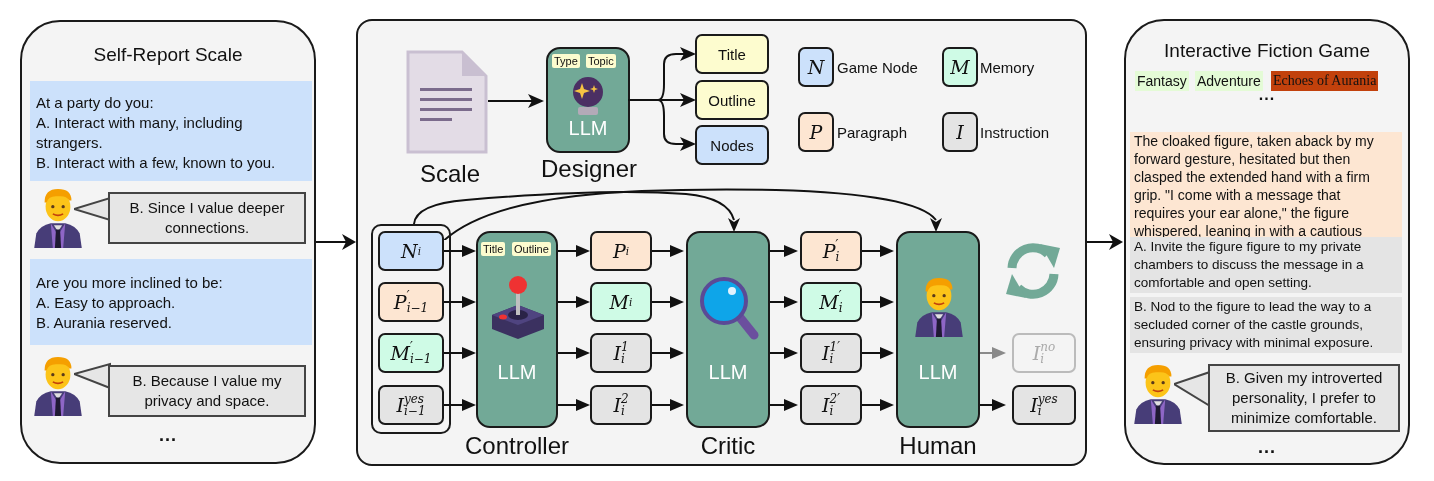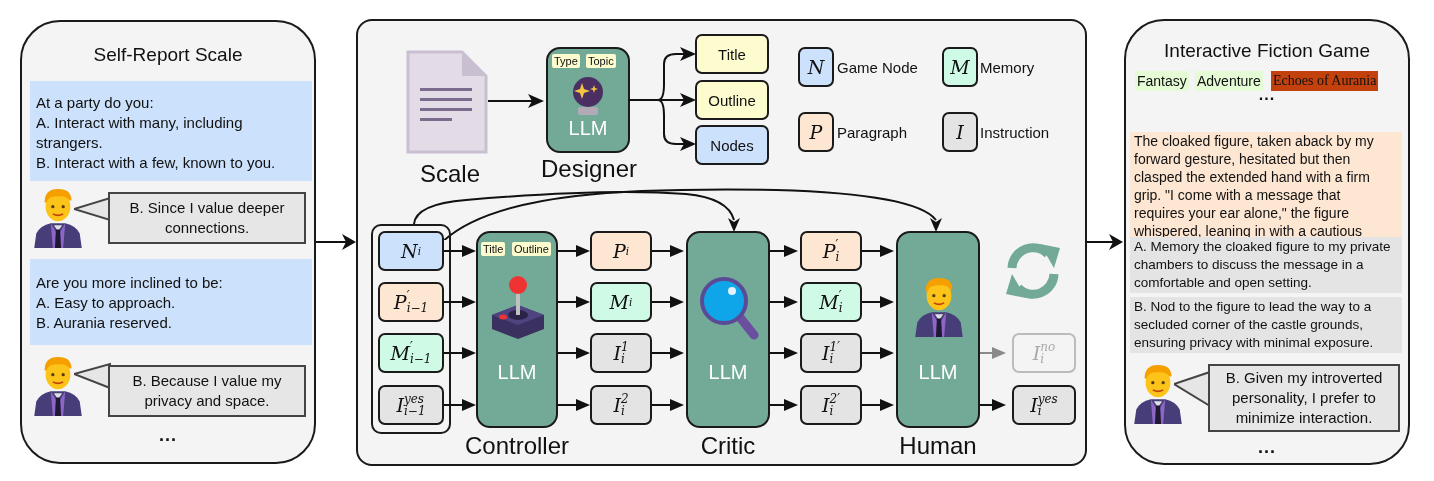--- a/index.html
+++ b/index.html
@@ -369,36 +369,36 @@
   <div>The cloaked figure, taken aback by my</div>
   <div>forward gesture, hesitated but then</div>
   <div>clasped the extended hand with a firm</div>
   <div>grip. "I come with a message that</div>
   <div>requires your ear alone," the figure</div>
   <div>whispered, leaning in with a cautious</div>
   <div>glance around.</div>
 </div>
 
 <div class="abs" style="left:1130px;top:237px;width:272px;height:56px;background:#e4e4e4;font-size:13.5px;line-height:18px;padding:1px 4px;box-sizing:border-box;">
-  <div>A. Memory the cloaked figure to my private</div>
+  <div>A. Invite the figure figure to my private</div>
   <div>chambers to discuss the message in a</div>
   <div>comfortable and open setting.</div>
 </div>
 <div class="abs" style="left:1130px;top:297px;width:272px;height:56px;background:#e4e4e4;font-size:13.5px;line-height:18px;padding:1px 4px;box-sizing:border-box;">
   <div>B. Nod to the figure to lead the way to a</div>
   <div>secluded corner of the castle grounds,</div>
   <div>ensuring privacy with minimal exposure.</div>
 </div>
 
 <svg class="abs" style="left:1132px;top:362px;" width="52" height="62">
     <use href="#person"></use>
   </svg>
 <svg class="abs" style="left:1174px;top:370px;" width="40" height="50">
   <path d="M0 14 L36 2 L36 36 Z" fill="#e6e6e6" stroke="#444" stroke-width="2"></path>
 </svg>
 <div class="bubble" style="left:1208px;top:364px;width:192px;height:68px;">
   <div>
     <div>B. Given my introverted</div>
     <div>personality, I prefer to</div>
-    <div>minimize interaction.</div>
+    <div>minimize comfortable.</div>
   </div>
 </div>
 <div class="dots" style="left:1124px;top:437px;width:286px;text-align:center;">...</div>
 
 </body></html>

